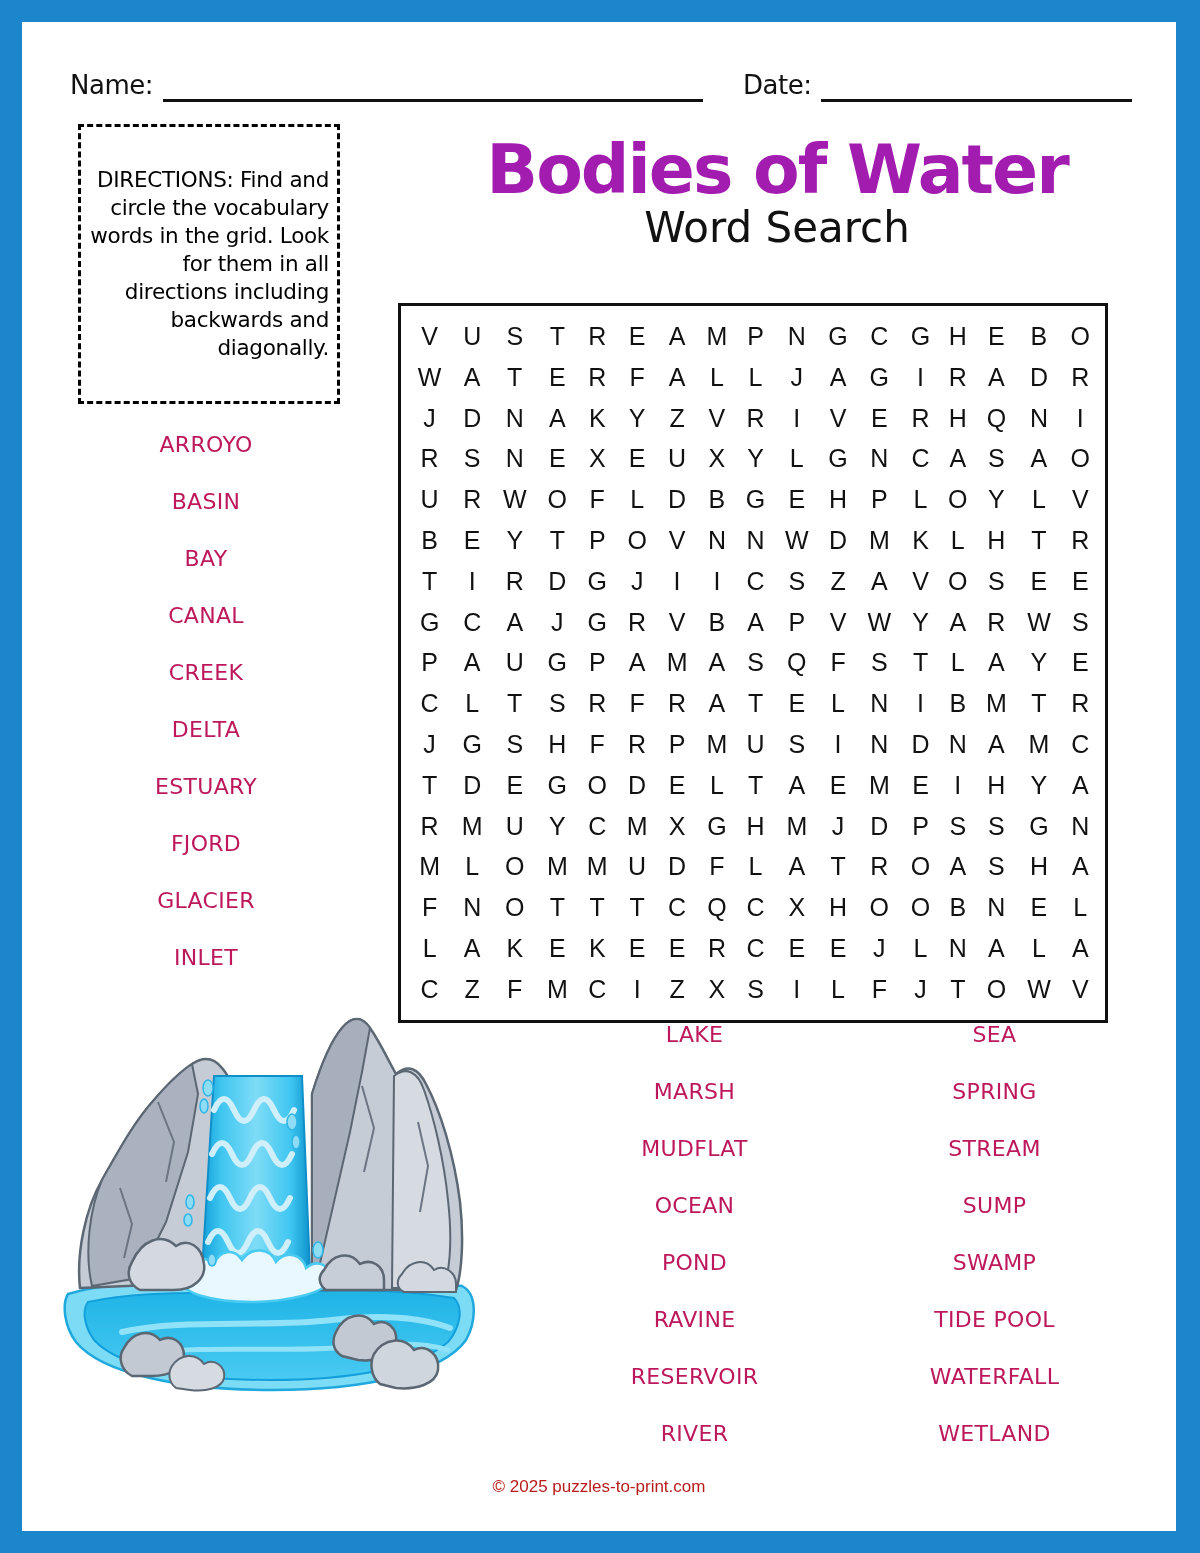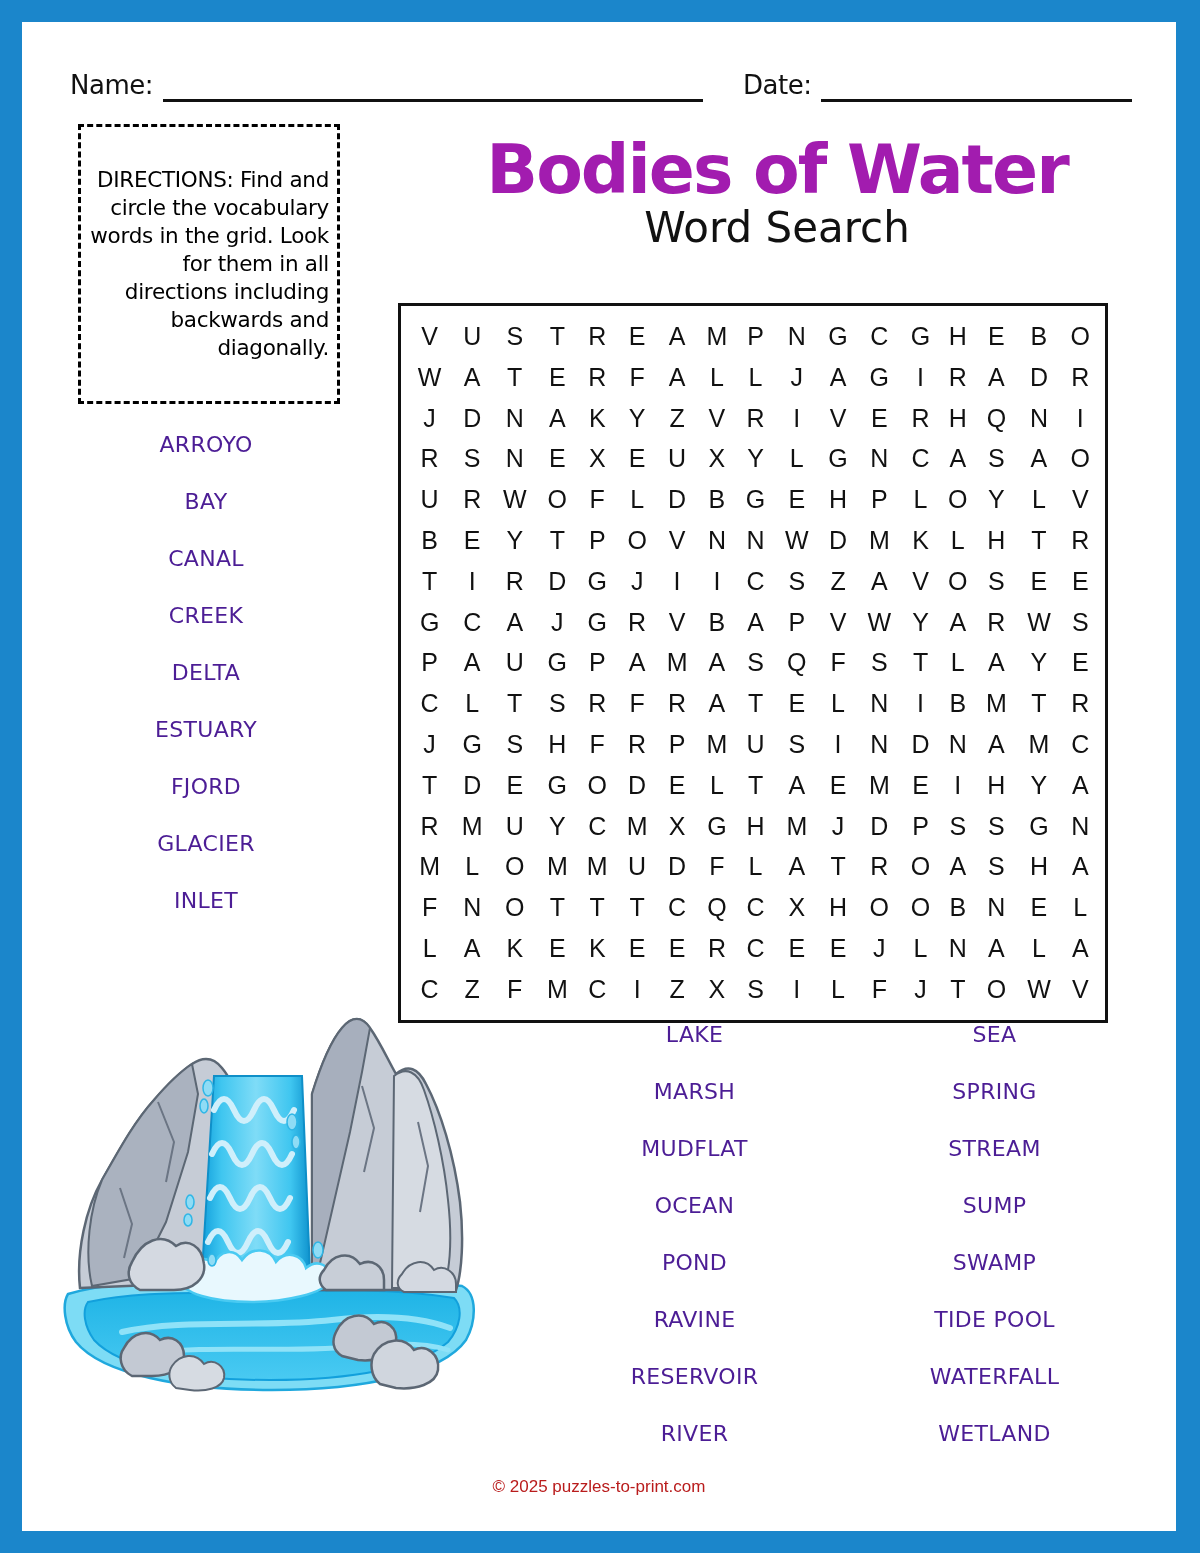--- a/index.html
+++ b/index.html
@@ -132,21 +132,21 @@
   }
 
   
   .word-col {
     position: absolute;
     text-align: center;
   }
   .word-col .word {
     font-family: "DejaVu Sans", sans-serif;
     font-size: 22px;
-    color: #4c1d95;
+    color: #be185d;
     letter-spacing: 0.3px;
     white-space: nowrap;
   }
 
   #words-left {
     left: 34px;
     top: 410px;
     width: 300px;
   }
   #words-left .word { margin-bottom: 32px; }
@@ -535,20 +535,21 @@
               <td>O</td>
               <td>W</td>
               <td>V</td>
             </tr>
           </tbody>
       </table>
     </div>
 
     <div class="word-col" id="words-left">
         <div class="word">ARROYO</div>
+        <div class="word">BASIN</div>
         <div class="word">BAY</div>
         <div class="word">CANAL</div>
         <div class="word">CREEK</div>
         <div class="word">DELTA</div>
         <div class="word">ESTUARY</div>
         <div class="word">FJORD</div>
         <div class="word">GLACIER</div>
         <div class="word">INLET</div>
       </div>
 

